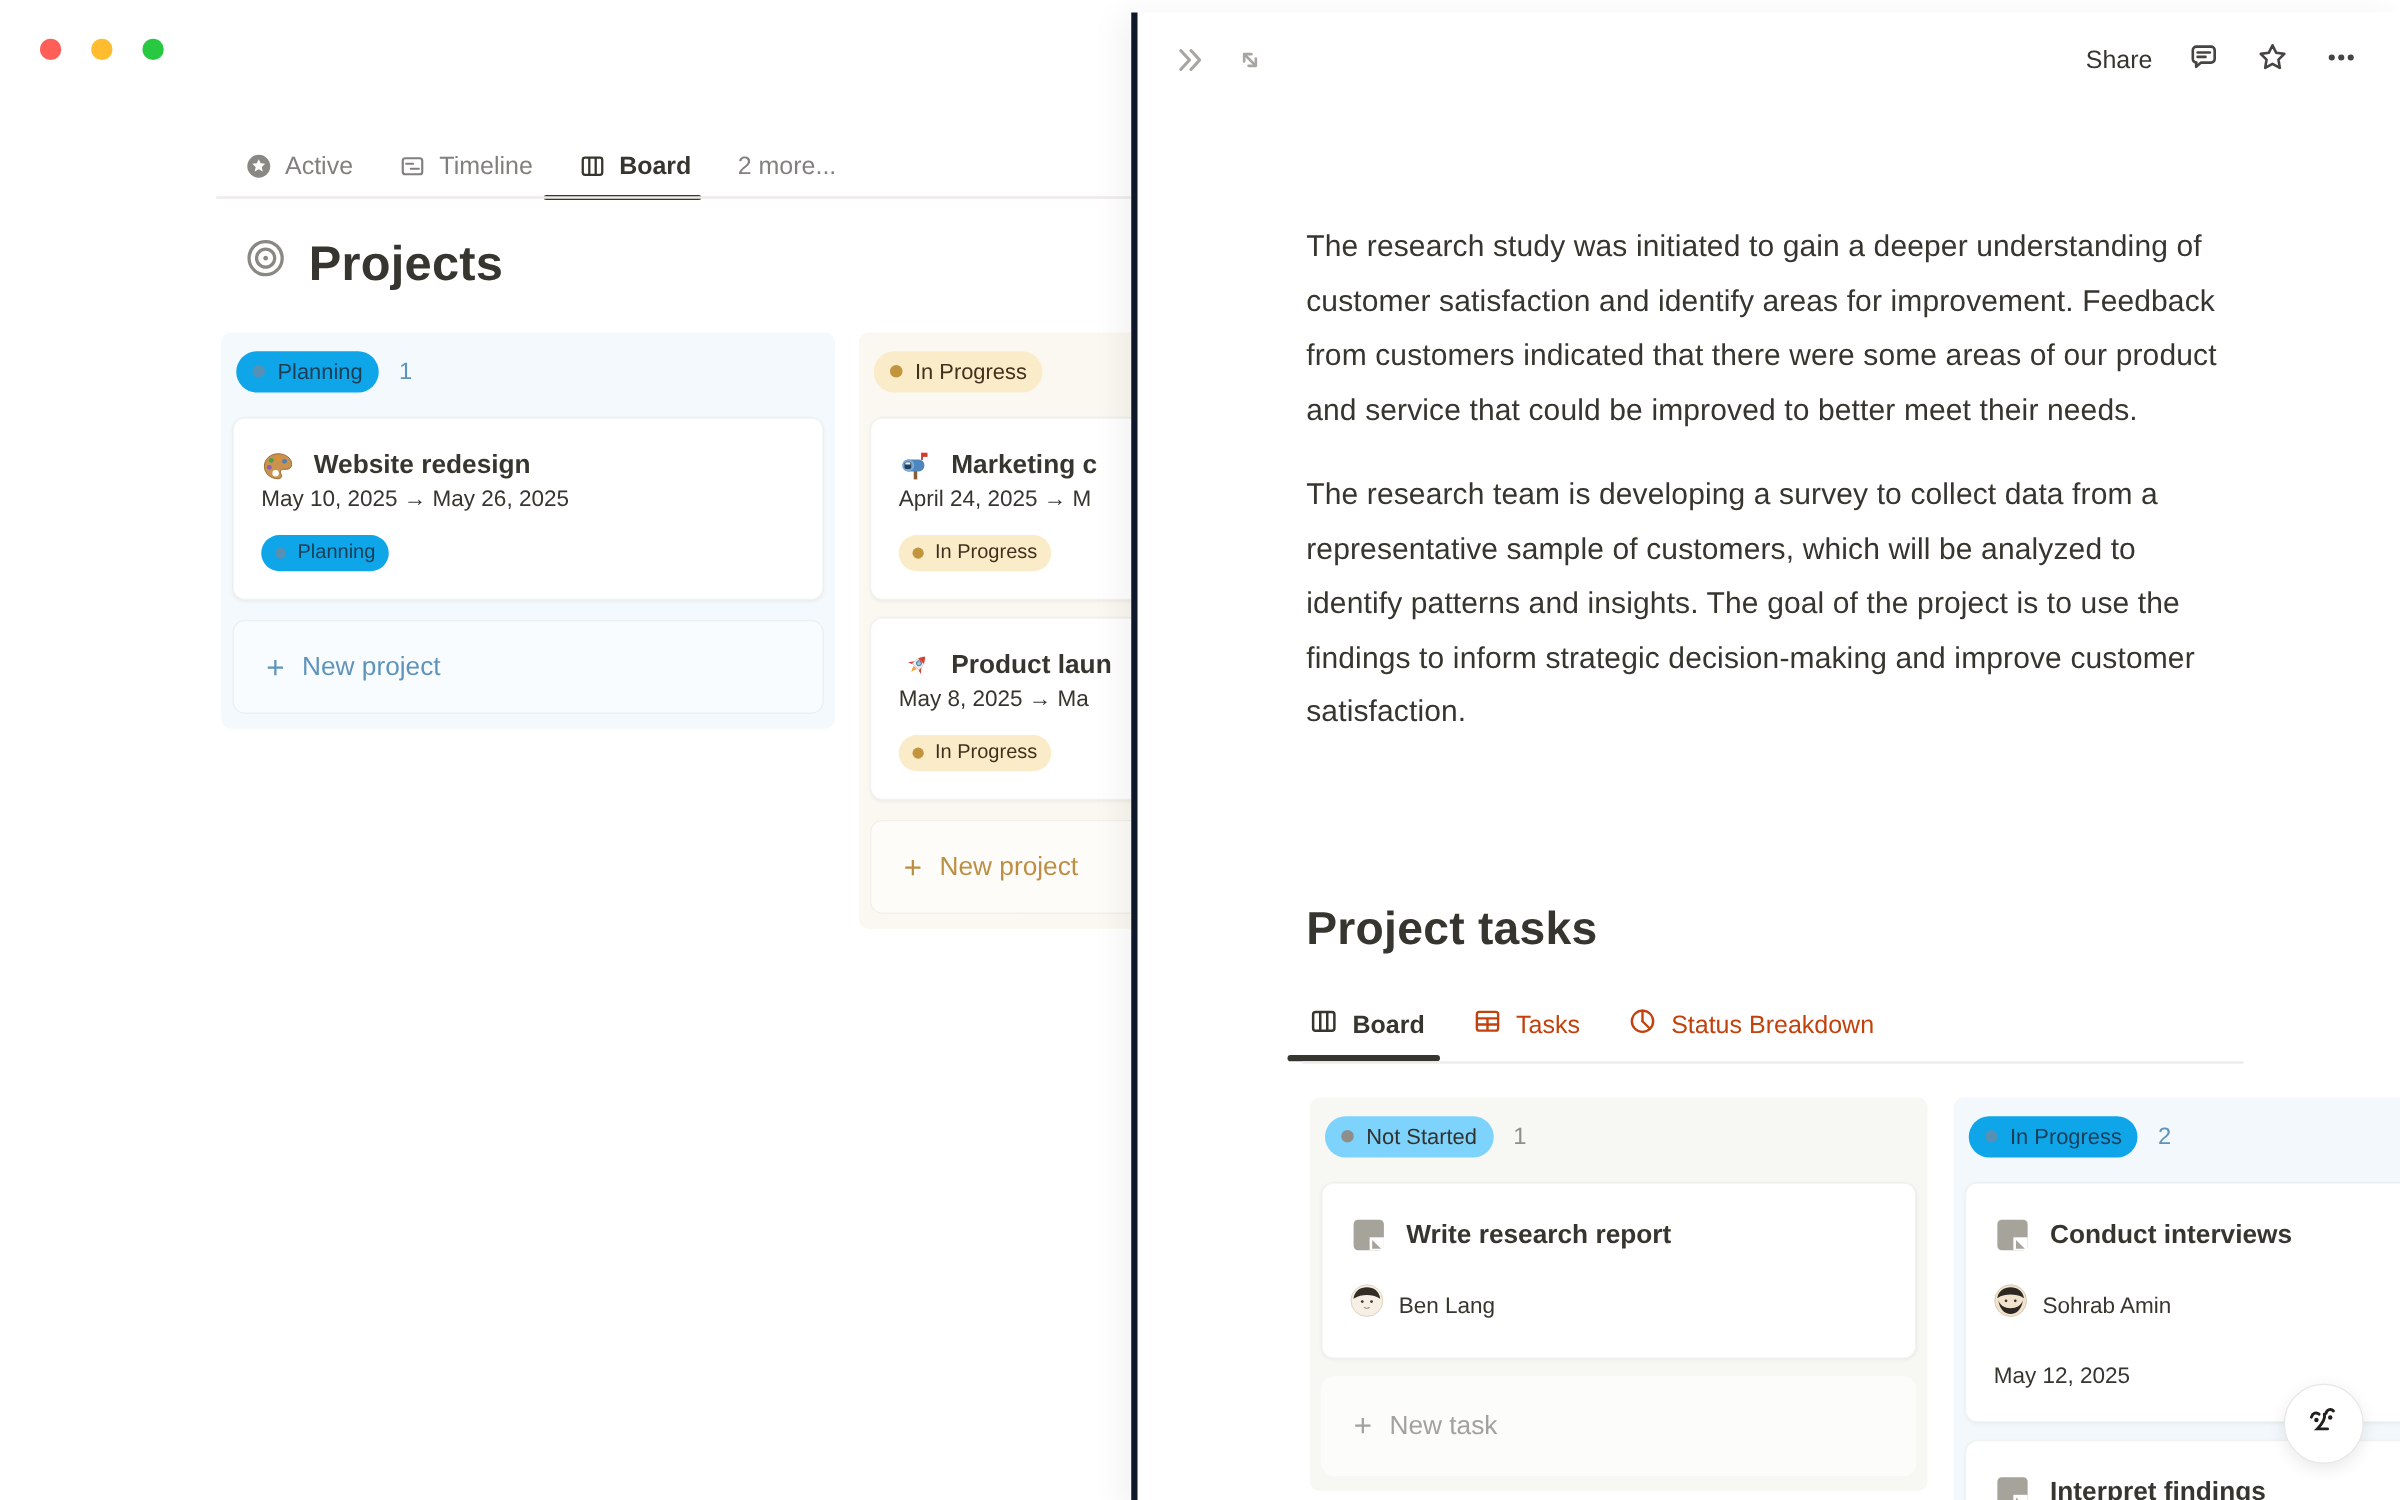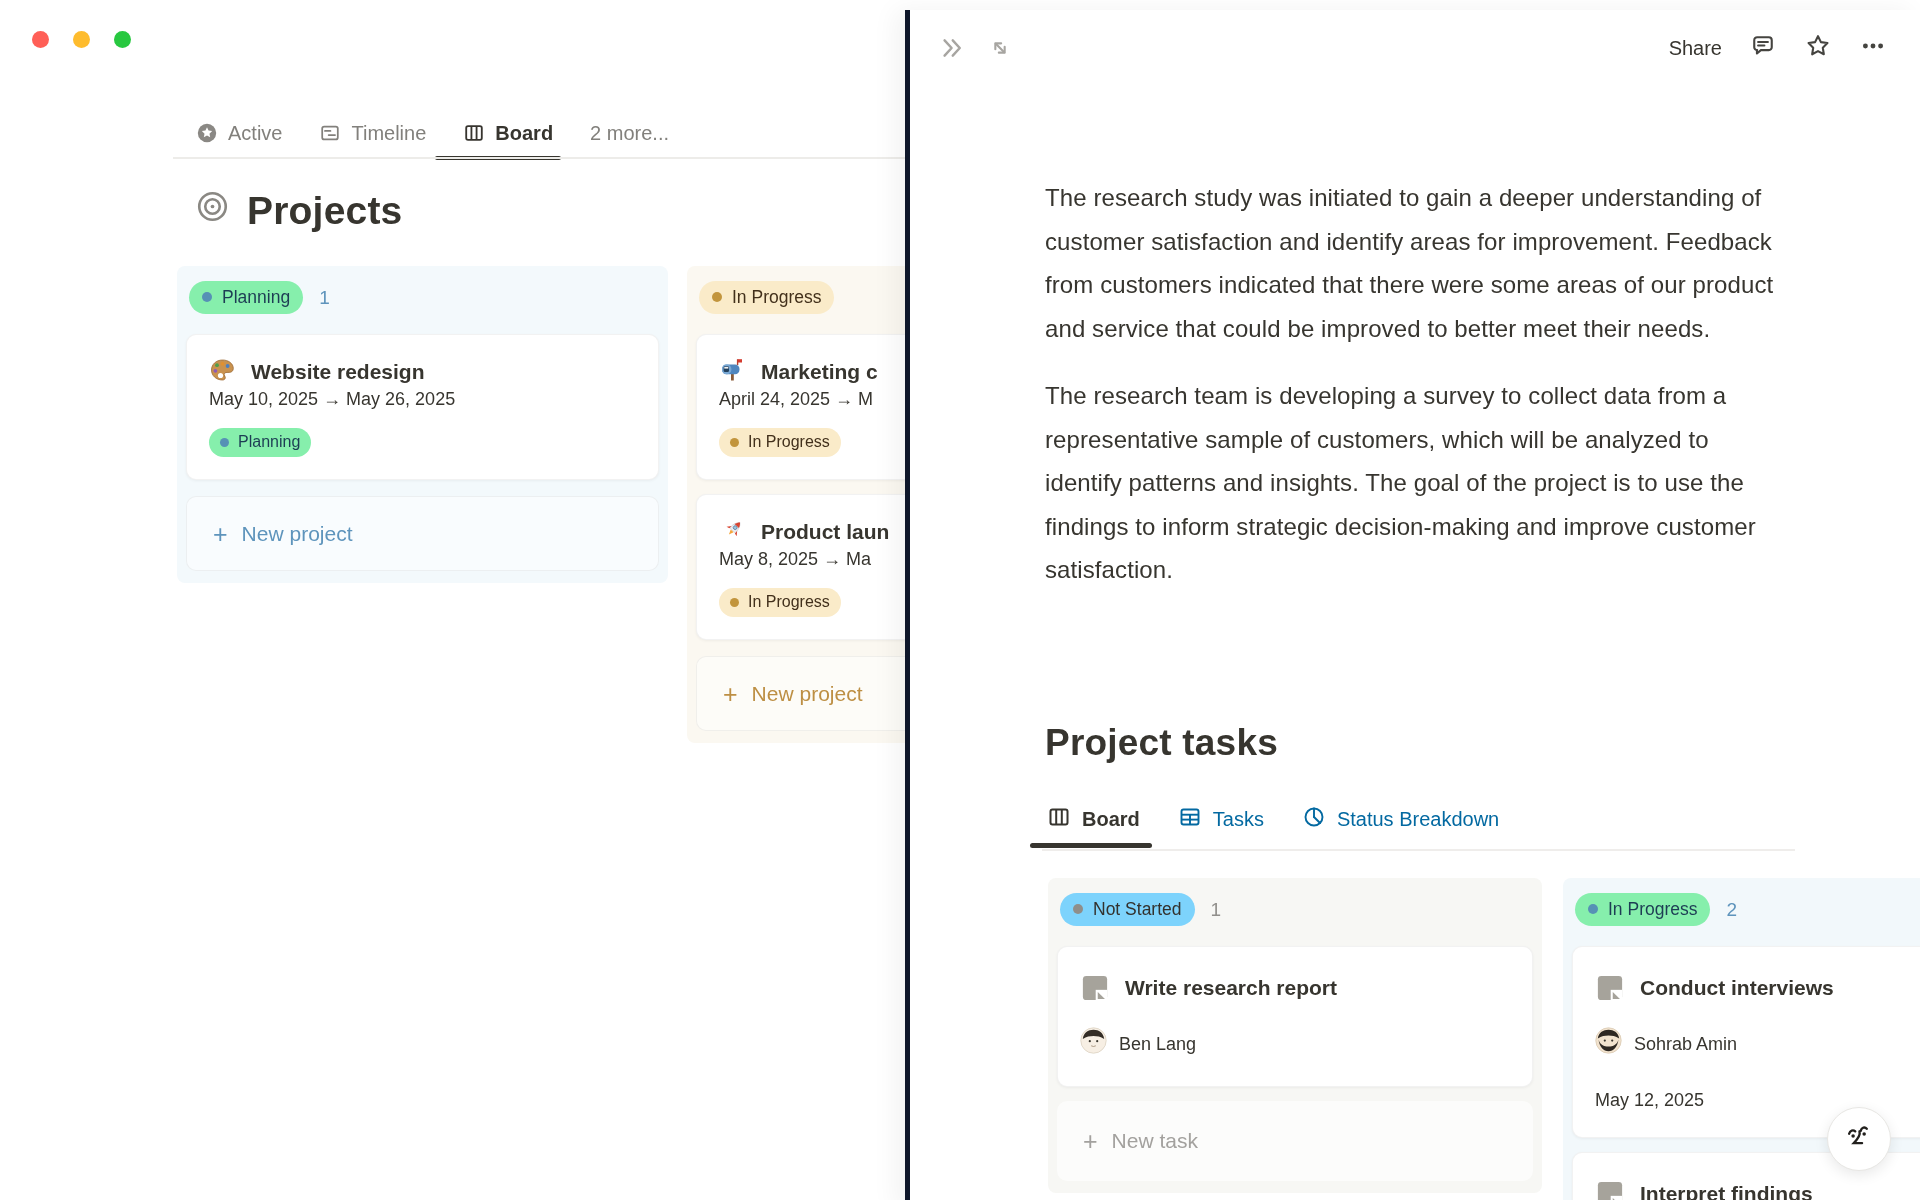--- a/index.html
+++ b/index.html
@@ -22,30 +22,30 @@
   .lboard { position:absolute; left:177px; top:266px; display:flex; gap:19px; align-items:flex-start; }
   .col { width:491px; border-radius:8px; padding:9px 9px 12px; }
   .col-lblue  { background:#F3F9FC; }
   .col-lyellow{ background:#FBF8F1; }
   .col-lgray  { background:#F7F7F4; }
   .col-rblue  { background:#F2F8FB; }
   .colhead { display:flex; align-items:center; padding:6px 3px 0; }
 
   .pill { display:inline-flex; align-items:center; gap:10px; padding:4px 13px 5px; border-radius:17px; font-size:17.5px; font-weight:500; line-height:24px; }
   .pill .dot { width:10px; height:10px; border-radius:50%; flex:0 0 auto; }
-  .pill.blue   { background:#86efac; color:#1D3D54; } .pill.blue .dot { background:#5691B5; }
+  .pill.blue   { background:#0ea5e9; color:#1D3D54; } .pill.blue .dot { background:#5691B5; }
   .pill.yellow { background:#FAEBC9; color:#42301B; } .pill.yellow .dot { background:#C2953D; }
   .pill.gray   { background:#7dd3fc; color:#33312D;justify-content:flex-end; } .pill.gray .dot { background:#8F8E8A; }
   .pill.sm { font-size:16px; padding:2px 11px 3px; gap:9px; } .pill.sm .dot { width:9px; height:9px; }
   .count { font-size:19px; margin-left:16px; }
   .count.blue { color:#5E94BC; } .count.gray { color:#918F8B; }
 
   .card { background:#fff; border:1px solid rgba(15,15,15,.055); border-radius:10px;
     box-shadow:0 1px 3px rgba(15,15,15,.05); margin-top:20px; padding:22px 22px; overflow:hidden; }
-  .crow { display:flex; align-items:flex-start; gap:15px; font-size:21px; font-weight:600; line-height:30px; white-space:nowrap; }
+  .crow { display:flex; align-items:flex-end; gap:15px; font-size:21px; font-weight:600; line-height:30px; white-space:nowrap; }
   .crow svg, .crow .emo { flex:0 0 auto; display:block; }
   .cdate { font-size:18px; line-height:25px; white-space:nowrap; }
   .ctag { margin-top:16px; }
   .cmeta { display:flex; align-items:center; gap:12px; margin-top:24px; font-size:18px; line-height:27px; }
 
   .newbtn { margin-top:16px; height:75px; border:1px solid rgba(15,15,15,.055); border-radius:10px;
     background:rgba(255,255,255,.5); display:flex; align-items:center; gap:14px; padding-left:26px;
     font-size:21px; }
   .newbtn .plus { font-size:25px; font-weight:400; line-height:20px; }
   .newbtn.blue   { color:#5E94BC; }
@@ -56,21 +56,21 @@
   .panel { position:absolute; left:905px; top:10px; width:1015px; height:1200px; background:#fff; z-index:10;
     border-left:5px solid #0f172a; box-shadow:-10px 0 24px rgba(0,0,0,.05); }
   .ptools-l { position:absolute; left:27px; top:24px; display:flex; gap:21px; color:#A7A5A1; }
   .ptools-r { position:absolute; right:33px; top:22px; display:flex; align-items:center; gap:27px; color:#454440; }
   .share { font-size:20px; font-weight:500; color:#37352F; }
   .ptitle2 { position:absolute; left:135px; top:90px; font-size:43px; font-weight:700; letter-spacing:.2px; }
   .pbody { position:absolute; left:135px; top:166px; width:735px; font-size:24px; line-height:43.5px; letter-spacing:.1px; }
   .pbody p + p { margin-top:24px; }
   .ptasks { position:absolute; left:135px; top:712px; font-size:37px; font-weight:700; letter-spacing:.2px; }
   .ttabs { position:absolute; left:137px; top:795px; display:flex; align-items:center; gap:38px; }
-  .ttab { position:relative; display:flex; align-items:center; gap:11px; font-size:20px; color:#0369a1; }
+  .ttab { position:relative; display:flex; align-items:center; gap:11px; font-size:20px; color:#c2410c; }
   .ttab.sel { color:#37352F; font-weight:700; }
   .ttab.sel::after { content:""; position:absolute; left:-17px; right:-12px; bottom:-14px; height:5px; background:#37352F; border-radius:3px; }
   .tdivider { position:absolute; left:132px; top:839px; width:753px; height:2px; background:#EFEDEB; }
   .tboard { position:absolute; left:138px; top:868px; display:flex; gap:21px; align-items:flex-start; }
   .tboard .col { width:494px; padding:9px 9px 12px; }
   .tboard .card { margin-top:20px; padding:26px 22px 24px; }
   .tboard .card.cut { height:190px; }
 
   
   .ai { position:absolute; left:1827px; top:1107px; width:64px; height:64px; border-radius:50%;

